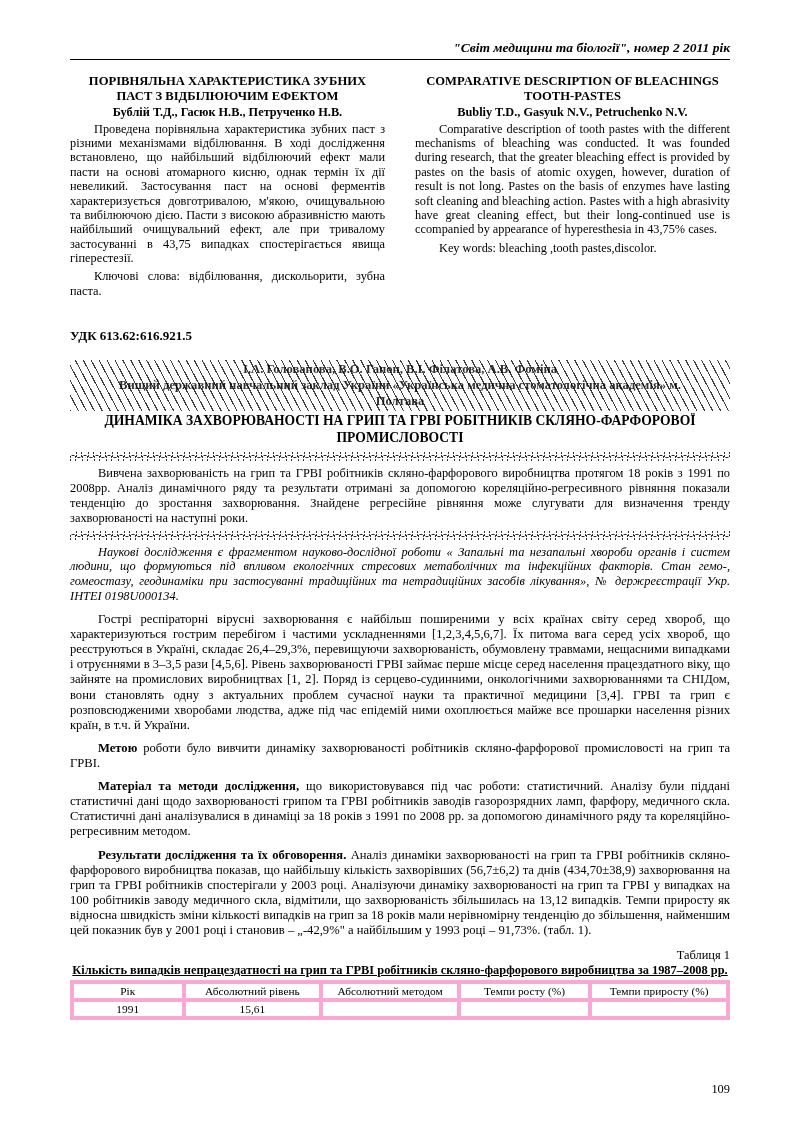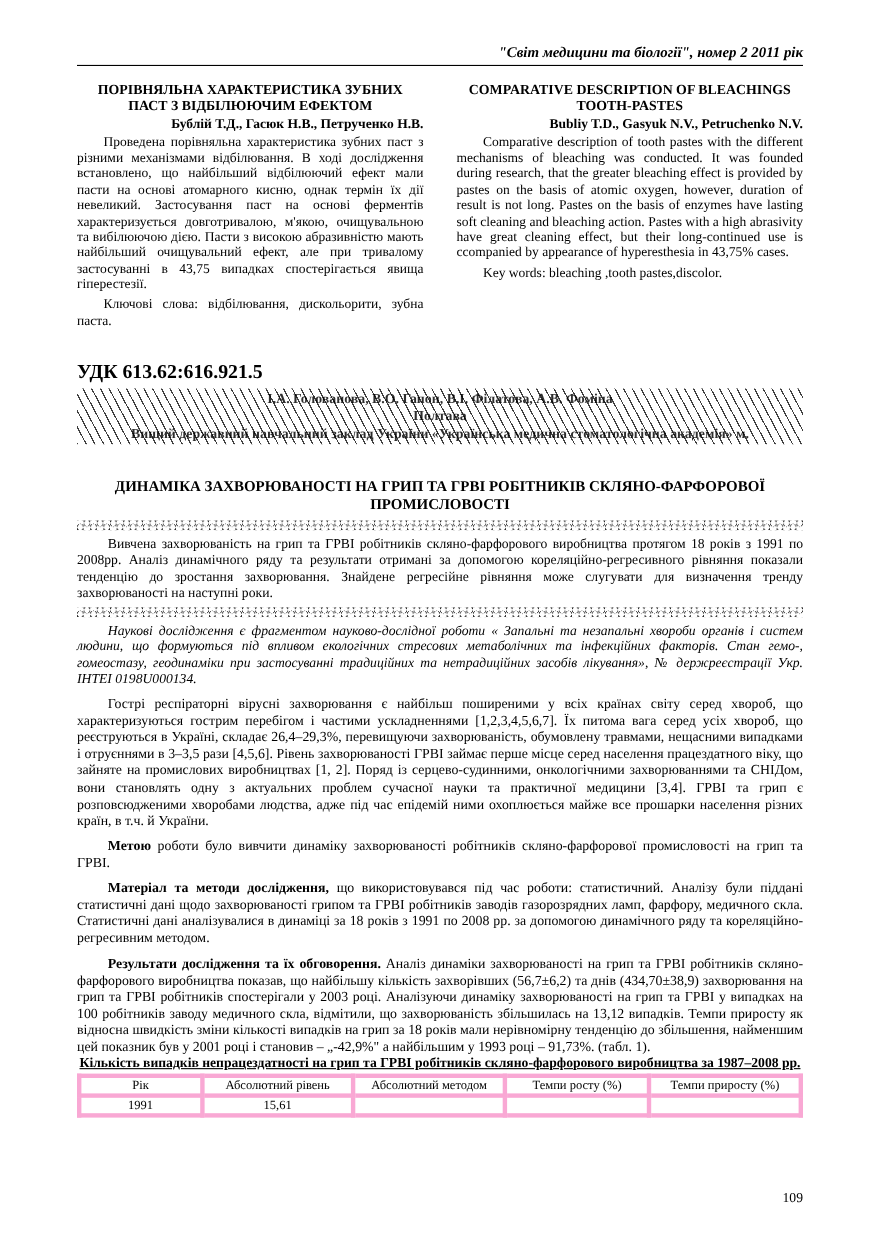--- a/index.html
+++ b/index.html
@@ -51,21 +51,21 @@
     width: 50%;
   }
   .art-title {
     text-align: center;
     font-weight: bold;
     font-size: 12.6px;
     line-height: 1.18;
     text-transform: uppercase;
   }
   .art-authors {
-    text-align: right;
+    text-align: center;
     font-weight: bold;
     font-size: 12.3px;
     margin-top: 1px;
     margin-bottom: 2px;
   }
   .abstract {
     text-align: justify;
     font-size: 12.3px;
     line-height: 1.17;
     text-indent: 24px;
@@ -83,23 +83,23 @@
   }
   .received {
     text-align: center;
     font-size: 12.3px;
     margin-top: 1px;
   }
 
   
   .udc {
     font-weight: bold;
-    font-size: 18px;
+    font-size: 13px;
     margin-top: 30px;
-    margin-bottom: 4px;
+    margin-bottom: 16px;
   }
 
   
   .hatch-band {
     position: relative;
     text-align: center;
     font-weight: bold;
     font-size: 12.6px;
     line-height: 1.25;
     padding: 2px 0;
@@ -122,21 +122,21 @@
     z-index: 1;
     color: rgba(0,0,0,0.82);
   }
 
   
   .main-title {
     text-align: center;
     font-weight: bold;
     font-size: 13.6px;
     line-height: 1.2;
-    margin-top: 30px;
+    margin-top: 2px;
     margin-bottom: 6px;
     text-transform: uppercase;
   }
 
   
   .wave {
     height: 9px;
     margin: 5px 0;
     background-image:
       radial-gradient(circle at 3px 6.5px, transparent 2.6px, #000 2.7px, #000 3.3px, transparent 3.4px),
@@ -239,22 +239,22 @@
         <div class="abstract">Comparative description of tooth pastes with the different mechanisms of bleaching was conducted. It was founded during research, that  the greater bleaching effect is provided by pastes on the basis of atomic oxygen, however, duration of result is not long. Pastes on the basis of enzymes have lasting soft cleaning and bleaching action. Pastes with a high abrasivity have great cleaning effect, but their long-continued  use is ccompanied by appearance of hyperesthesia in 43,75% cases.</div>
         <div class="keywords kw-en">Key words: bleaching ,tooth pastes,discolor.</div>
       </div>
     </div>
 
     <div class="udc">УДК 613.62:616.921.5</div>
 
     <div class="hatch-band">
       <div class="hatch-overlay"></div>
       <div class="band-text">І.А. Голованова, В.О. Гапон, В.І. Філатова, А.В. Фоміна</div>
+      <div class="band-text">Вищий державний навчальний заклад України «Українська медична стоматологічна академія» м.</div>
       <div class="band-text">Полтава</div>
-      <div class="band-text">Вищий державний навчальний заклад України «Українська медична стоматологічна академія» м.</div>
     </div>
 
     <div class="main-title">ДИНАМІКА ЗАХВОРЮВАНОСТІ НА ГРИП ТА ГРВІ РОБІТНИКІВ СКЛЯНО-ФАРФОРОВОЇ ПРОМИСЛОВОСТІ</div>
 
     <div class="wave"></div>
 
     <div class="summary">Вивчена захворюваність на грип та ГРВІ робітників скляно-фарфорового виробництва протягом 18 років з 1991 по 2008рр. Аналіз динамічного ряду та результати отримані за допомогою кореляційно-регресивного рівняння показали тенденцію до зростання захворювання. Знайдене регресійне рівняння може слугувати для визначення тренду захворюваності на наступні роки.</div>
 
     <div class="wave"></div>
 
@@ -267,20 +267,21 @@
     </div>
 
     <div class="body-p">
       <b>Матеріал та методи дослідження,</b><span> що використовувався під час роботи: статистичний. Аналізу були піддані статистичні дані щодо захворюваності грипом та ГРВІ робітників заводів газорозрядних ламп, фарфору, медичного скла. Статистичні дані аналізувалися в динаміці за 18 років з 1991 по 2008 рр. за допомогою динамічного ряду та кореляційно-регресивним методом.</span>
     </div>
 
     <div class="body-p">
       <b>Результати дослідження та їх обговорення.</b><span> Аналіз динаміки захворюваності на грип та ГРВІ робітників скляно-фарфорового виробництва показав, що найбільшу кількість захворівших (56,7±6,2) та днів (434,70±38,9) захворювання на грип та ГРВІ робітників спостерігали у 2003 році. Аналізуючи динаміку захворюваності на грип та ГРВІ у випадках на 100 робітників заводу медичного скла, відмітили, що захворюваність збільшилась на 13,12 випадків. Темпи приросту як відносна швидкість зміни кількості випадків на грип за 18 років мали нерівномірну тенденцію до збільшення, найменшим цей показник був у 2001 році і становив – „-42,9%" а найбільшим у 1993 році – 91,73%. (табл. 1).</span>
     </div>
 
+    <div class="table-num">Таблиця 1</div>
     <div class="table-caption">Кількість випадків непрацездатності на грип та ГРВІ робітників скляно-фарфорового виробництва за 1987–2008 рр.</div>
 
     <table class="data">
       <thead>
         <tr>
           <th style="width:17%">Рік</th>
           <th style="width:21%">Абсолютний рівень</th>
           <th style="width:21%">Абсолютний  методом</th>
           <th style="width:20%">Темпи росту (%)</th>
           <th style="width:21%">Темпи приросту (%)</th>

